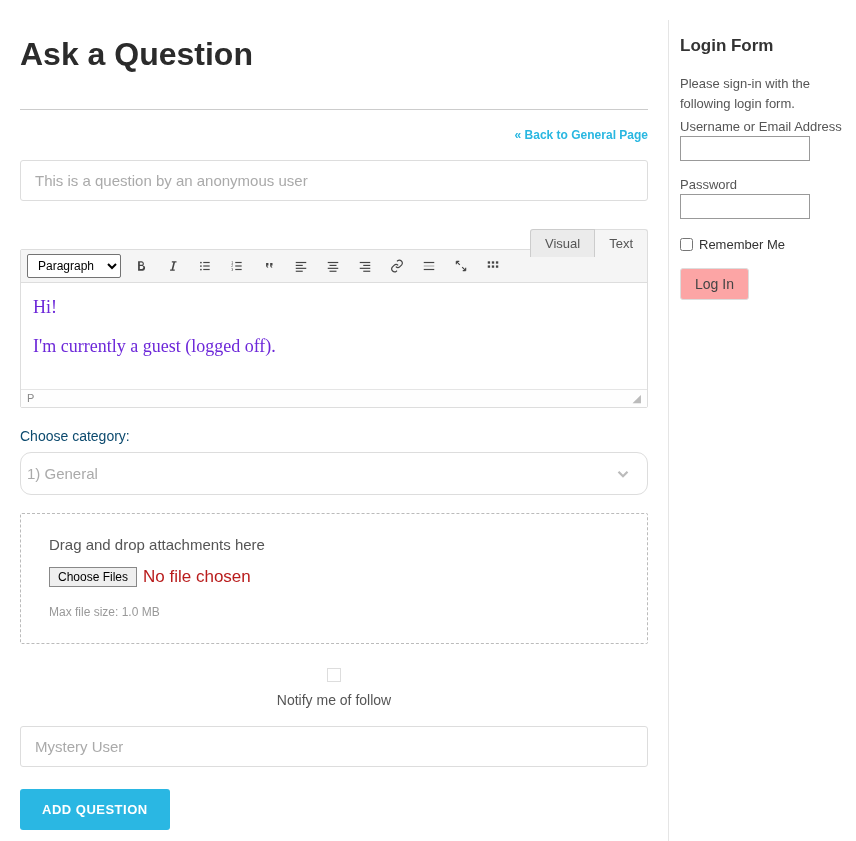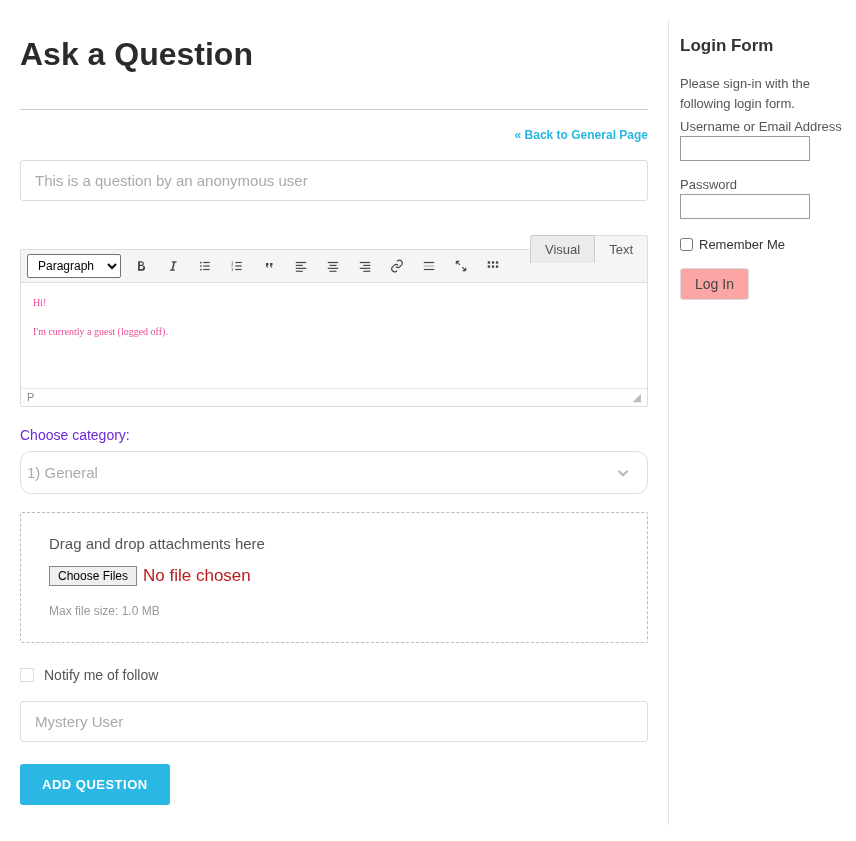--- a/index.html
+++ b/index.html
@@ -8,43 +8,43 @@
 .main { flex: 1; padding: 10px 20px 20px 20px; min-width: 0; }
 .sidebar { width: 188px; border-left: 1px solid #e5e5e5; padding: 10px 10px 10px 11px; }
 .page-title { font-size: 32px; font-weight: 700; color: #2b2b2b; margin: 6px 0 36px 0; }
 .hr { border: none; border-top: 1px solid #ccc; margin-bottom: 18px; }
 .back-link { text-align: right; color: #29b7e1; font-weight: 700; font-size: 12px; margin-bottom: 18px; }
 .back-link a { color: #29b7e1; text-decoration: none; cursor: pointer; }
 .text-input { width: 100%; padding: 11px 14px; border: 1px solid #ddd; border-radius: 3px; font-size: 15px; color: #333; background: #fff; }
 .text-input::placeholder { color: #aaa; }
 .title-input { margin-bottom: 20px; }
 .editor-tabs { display: flex; justify-content: flex-end; }
-.editor-tab { padding: 6px 14px; font-size: 13px; color: #555; border: 1px solid #ddd; border-bottom: none; background: #f5f5f5; cursor: pointer; position: relative; top: 14px; }
+.editor-tab { padding: 6px 14px; font-size: 13px; color: #555; border: 1px solid #ddd; border-bottom: none; background: #f5f5f5; cursor: pointer; position: relative; top: 8px; }
 .editor-tab.active { background: #ebebeb; border-color: #ccc; }
 .editor-tab:first-child { border-top-left-radius: 3px; }
 .editor-tab:last-child { border-top-right-radius: 3px; border-left: none; }
 .editor-wrap { border: 1px solid #ddd; border-radius: 2px; }
 .toolbar { display: flex; align-items: center; gap: 8px; padding: 4px 6px; background: #f5f5f5; border-bottom: 1px solid #ddd; }
 .format-select { font-size: 12px; padding: 3px 6px; border: 1px solid #737373; background: #fff; border-radius: 2px; cursor: pointer; min-width: 94px; }
 .toolbar-btn { width: 24px; height: 24px; display: flex; align-items: center; justify-content: center; cursor: pointer; color: #444; border-radius: 2px; }
-.editor-body { padding: 14px 12px; min-height: 105px; font-family: Georgia, serif; font-size: 10px; color: #ec4899; outline: none; }
+.editor-body { padding: 14px 12px; min-height: 105px; font-family: Georgia, serif; font-size: 18px; color: #6d28d9; outline: none; }
 .editor-body p { margin-bottom: 18px; }
 .editor-status { display: flex; justify-content: space-between; padding: 2px 6px; border-top: 1px solid #e5e5e5; font-size: 11px; color: #888; background: #fefefe; }
 .resize { color: #bbb; }
-.label-text { font-size: 14px; color: #6d28d9; margin: 20px 0 8px 0; }
+.label-text { font-size: 14px; color: #0c4a6e; margin: 20px 0 8px 0; }
 .select-wrap { position: relative; }
 .select-input { width: 100%; padding: 12px 6px; border: 1px solid #ddd; border-radius: 11px; font-size: 15px; color: #aaa; background: #fff; appearance: none; cursor: pointer; }
 .select-caret { position: absolute; right: 16px; top: 50%; transform: translateY(-50%); pointer-events: none; color: #bbb; }
 .dropzone { border: 1px dashed #bbb; border-radius: 2px; padding: 22px 28px 20px 28px; margin-top: 18px; }
 .dropzone-title { font-size: 15px; color: #555; margin-bottom: 14px; }
 .file-row { display: flex; align-items: center; gap: 6px; margin-bottom: 18px; }
 .file-btn { font-size: 12px; padding: 2px 8px; border: 1px solid #888; background: #efefef; cursor: pointer; }
 .file-status { font-size: 17px; color: #b91c1c; }
 .hint { font-size: 12px; color: #999; margin-bottom: 4px; }
-.check-row { display: flex; align-items: center; gap: 10px; margin: 24px 0 18px 0; }
+.check-row { display: flex; align-items: center; gap: 10px; margin: 24px 0 18px 0; flex-direction: column; }
 .check-box { width: 14px; height: 14px; border: 1px solid #ddd; cursor: pointer; }
 .check-label { font-size: 14px; color: #555; }
 .submit-btn { background: #2ab7e3; color: #fff; border: none; padding: 13px 22px; font-size: 13px; font-weight: 600; letter-spacing: 0.5px; border-radius: 3px; cursor: pointer; margin-top: 22px; text-transform: uppercase; }
 .sidebar h3 { font-size: 17px; font-weight: 600; color: #333; margin: 6px 0 18px 0; }
 .sidebar p { font-size: 13px; color: #555; line-height: 1.5; margin-bottom: 6px; }
 .sidebar label { font-size: 13px; color: #555; display: block; margin-top: 4px; }
 .sidebar-input { width: 130px; padding: 4px 6px; border: 1px solid #999; font-size: 13px; margin: 2px 0 12px 0; background: #fff; }
 .remember-row { display: flex; align-items: center; gap: 6px; font-size: 13px; color: #333; margin: 6px 0 16px 0; }
 .remember-row input { width: 13px; height: 13px; cursor: pointer; }
 .login-btn { padding: 7px 14px; font-size: 14px; background: #fca5a5; border: 1px solid #ddd; border-radius: 3px; cursor: pointer; color: #444; }

